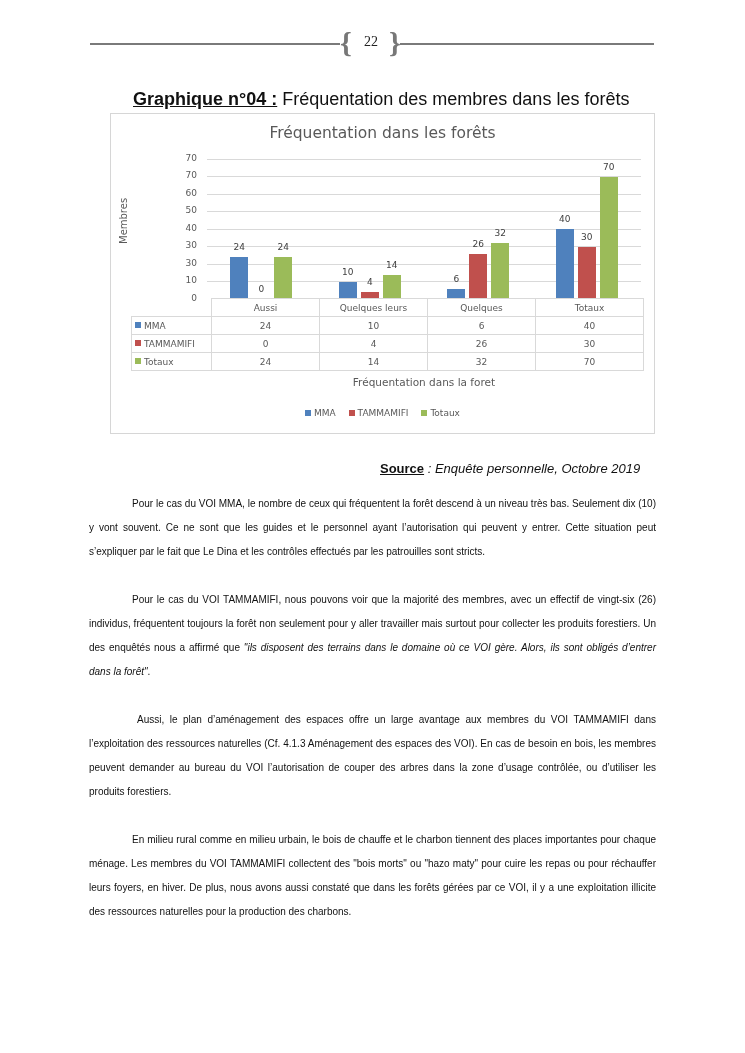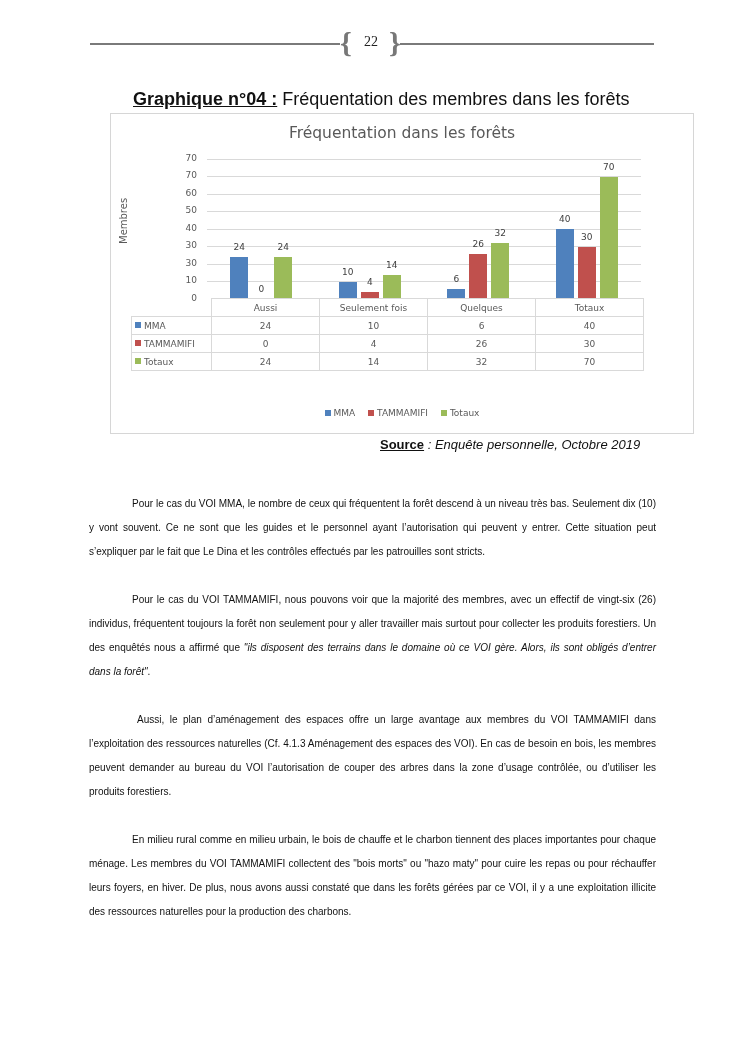--- a/index.html
+++ b/index.html
@@ -11,42 +11,42 @@
   .hdr-line.right { left: 400px; width: 254px; }
   .brace { position: absolute; top: 28px; font-family: "Liberation Serif", serif; font-size: 30px; color: #777; font-weight: bold; line-height: 30px; }
   .brace.l { left: 340px; }
   .brace.r { left: 389px; }
   .page-num { position: absolute; top: 34px; left: 354px; width: 34px; text-align: center; font-family: "Liberation Serif", serif; font-size: 14px; color: #222; }
 
   .caption { position: absolute; top: 89px; left: 133px; font-size: 18px; }
   .caption .lbl { font-weight: bold; text-decoration: underline; }
 
   
-  .chart { position: absolute; left: 110px; top: 113px; width: 543px; height: 319px; border: 1px solid #d6d6d6; background: #fff; padding-left: 39px; }
+  .chart { position: absolute; left: 110px; top: 113px; width: 543px; height: 319px; border: 1px solid #d6d6d6; background: #fff; }
   .chart * { font-family: "DejaVu Sans", sans-serif; }
   .chart-title { position: absolute; top: 10px; left: 0; width: 100%; text-align: center; font-size: 15.5px; color: #595959; }
   .ylabel { position: absolute; left: 7px; top: 130px; transform: rotate(-90deg); transform-origin: left top; font-size: 10px; color: #595959; }
   .ytick { position: absolute; left: 62px; width: 24px; text-align: right; font-size: 9px; color: #595959; }
   .gridline { position: absolute; left: 96px; width: 434px; height: 1px; background: #d9d9d9; }
   .bar { position: absolute; width: 18px; }
   .barlbl { position: absolute; width: 30px; text-align: center; font-size: 9px; color: #404040; }
 
   
   .dtable { position: absolute; left: 20px; top: 184px; border-collapse: collapse; }
   .dtable td { border: 1px solid #d9d9d9; font-size: 9px; color: #595959; height: 17px; padding: 0; text-align: center; }
   .dtable td.cat { width: 107px; }
   .dtable td.ser { width: 76px; text-align: left; padding-left: 3px; }
   .dtable td.blank { border-top: none; border-left: none; }
   .sw { display: inline-block; width: 6px; height: 6px; margin-right: 3px; vertical-align: middle; position: relative; top: -1px; }
 
   .xlabel { position: absolute; top: 262px; left: 96px; width: 434px; text-align: center; font-size: 10.5px; color: #595959; }
   .legend { position: absolute; top: 294px; left: 0; width: 100%; text-align: center; font-size: 9px; color: #595959; }
   .legend .item { display: inline-block; margin: 0 5px; }
 
-  .source { position: absolute; top: 437px; left: 380px; font-size: 13px; }
+  .source { position: absolute; top: 461px; left: 380px; font-size: 13px; }
   .source .lbl { font-weight: bold; text-decoration: underline; }
   .source .txt { font-style: italic; }
 
   
   .para { position: absolute; left: 89px; width: 567px; font-size: 10px; line-height: 24px; text-align: justify; color: #111; }
   .para .ind { display: inline-block; width: 43px; }
   .para .it { font-style: italic; }
 </style>
 </head>
 <body>
@@ -109,21 +109,21 @@
       <div class="barlbl" style="left: 460.75px; top: 117.5px;">30</div>
       <div class="bar" style="left: 488.75px; top: 62.5px; height: 122.5px; background: rgb(155, 187, 89);"></div>
       <div class="barlbl" style="left: 482.75px; top: 47.5px;">70</div>
     </div>
 
   <table class="dtable">
     <tbody>
         <tr>
       <td class="ser blank"></td>
       <td class="cat">Aussi</td>
-      <td class="cat">Seulement fois</td>
+      <td class="cat">Quelques leurs</td>
       <td class="cat">Quelques</td>
       <td class="cat">Totaux</td>
     </tr>
     <tr>
       <td class="ser"><span class="sw" style="background:#4f81bd"></span><span>MMA</span></td>
       <td>24</td>
       <td>10</td>
       <td>6</td>
       <td>40</td>
     </tr>
@@ -137,20 +137,21 @@
     <tr>
       <td class="ser"><span class="sw" style="background:#9bbb59"></span><span>Totaux</span></td>
       <td>24</td>
       <td>14</td>
       <td>32</td>
       <td>70</td>
     </tr>
   </tbody>
     </table>
 
+  <div class="xlabel">Fréquentation dans la foret</div>
 
   <div class="legend">
     <span class="item"><span class="sw" style="background:#4f81bd"></span><span>MMA</span></span>
     <span class="item"><span class="sw" style="background:#c0504d"></span><span>TAMMAMIFI</span></span>
     <span class="item"><span class="sw" style="background:#9bbb59"></span><span>Totaux</span></span>
   </div>
 </div>
 
 <div class="source">
   <span class="lbl">Source</span><span class="txt"> : Enquête personnelle, Octobre 2019</span>

